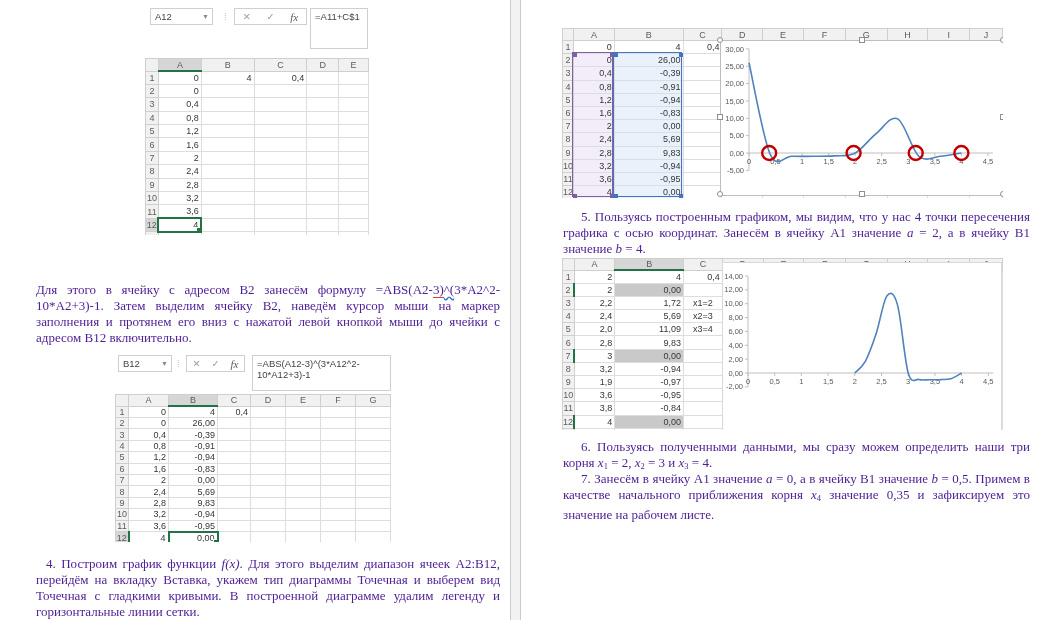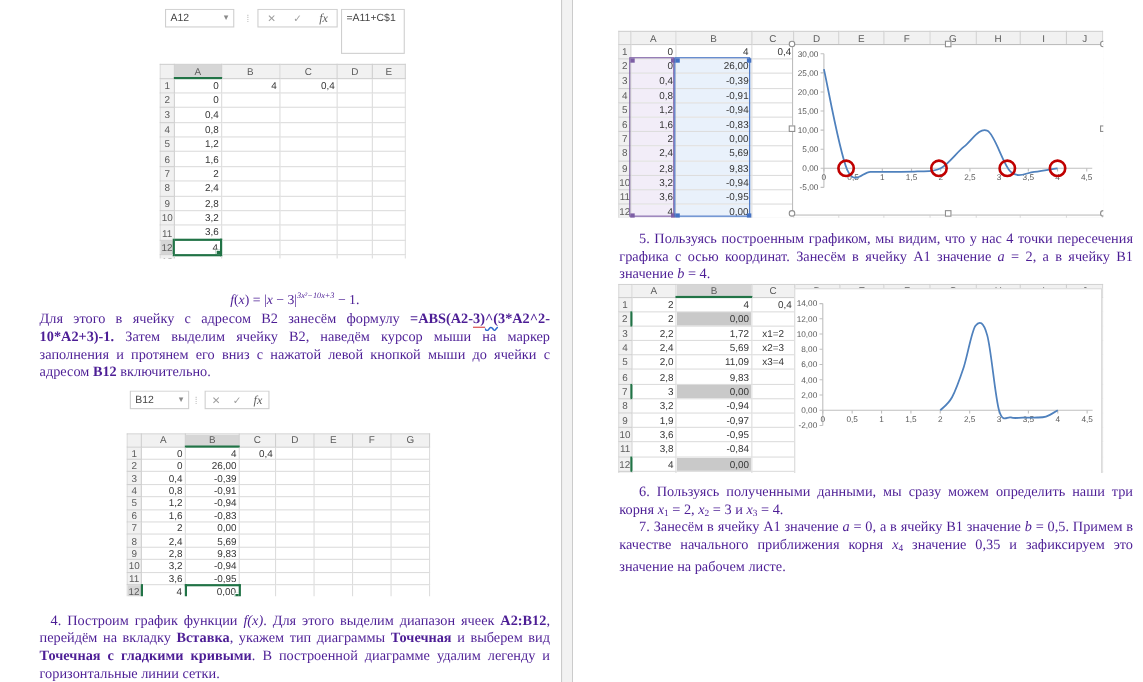--- a/index.html
+++ b/index.html
@@ -6,21 +6,21 @@
   #canvas{position:relative;width:1039px;height:620px;background:#fff;}
   .page{position:absolute;top:0;height:620px;background:#fff;}
   #page-left{left:0;width:510px;}
   #page-divider{position:absolute;left:510px;top:0;width:11px;height:620px;background:#f2f2f2;
     border-left:1px solid #cbcbcb;border-right:1px solid #cbcbcb;box-sizing:border-box;}
   #page-right{left:521px;width:518px;}
 
   
   .dtxt{position:absolute;font-family:"Liberation Serif",serif;font-size:13px;line-height:15.9px;
         color:#4c1d95;text-align:justify;}
-  .dtxt .b{font-weight:bold}
+  .dtxt .b{font-weight:normal}
   .dtxt .i{font-style:italic}
   .dtxt .sup{font-size:7.5px;vertical-align:5px;font-style:italic}
   .dtxt .sub{font-size:8.5px;vertical-align:-2px}
   .dtxt .ured{border-bottom:1.5px solid #d84040}
   .dtxt .uwav{text-decoration:underline;text-decoration-style:wavy;text-decoration-color:#2d6bd0;text-underline-offset:2px;}
   .ind10{text-indent:10px}
   .ind18{text-indent:18px}
   .fline{text-align:center;font-size:12.5px}
 
   
@@ -192,32 +192,34 @@
               <th>13</th>
               <td></td>
               <td></td>
               <td></td>
               <td></td>
               <td></td>
             </tr>
           </tbody>
         </table>
       </div>
-    <div class="dtxt fline" style="left:36px;top:261px;width:464px;"><span class="i">f</span><span class="">(</span><span class="i">x</span><span class="">) = |</span><span class="i">x</span><span class=""> − 3|</span><span class="sup">3x²−10x+3</span><span class=""> − 1.</span></div>
     <div class="dtxt" style="left:36px;top:282px;width:464px;"><span class="">Для этого в ячейку с адресом В2 занесём формулу </span><span class="b">=ABS(A2-</span><span class="b ured">3)</span><span class="b uwav">^(</span><span class="b">3*A2^2-10*A2+3)-1.</span><span class=""> Затем выделим ячейку В2, наведём курсор мыши на маркер заполнения и протянем его вниз с нажатой левой кнопкой мыши до ячейки с адресом </span><span class="b">В12</span><span class=""> включительно.</span></div>
     <div class="sheet" id="sheet2" style="left: 115px; top: 355px; width: 277px; height: 187px;">
         <div class="fb" style="left: 3px; top: 0px; width: 54px; height: 17px;">
           <span>B12</span>
           <span class="caret">▼</span>
         </div>
         <span class="dots" style="left: 62px; top: 4px; position: absolute;">⁞</span>
         <div class="fb fbtns" style="left: 71px; top: 0px; width: 59px; height: 17px;">
           <span>✕</span>
           <span>✓</span>
           <span class="fx">fx</span>
+        </div>
+        <div class="fb fbox" style="left: 137px; top: 0px; width: 139px; height: 36px;">
+          <span>=ABS(A12-3)^(3*A12^2-10*A12+3)-1</span>
         </div>
         <table class="xgrid" style="top: 39px; left: 0px;">
           <colgroup>
             <col style="width: 13px;">
             <col style="width: 40px;">
             <col style="width: 49px;">
             <col style="width: 33px;">
             <col style="width: 35px;">
             <col style="width: 35px;">
             <col style="width: 35px;">

